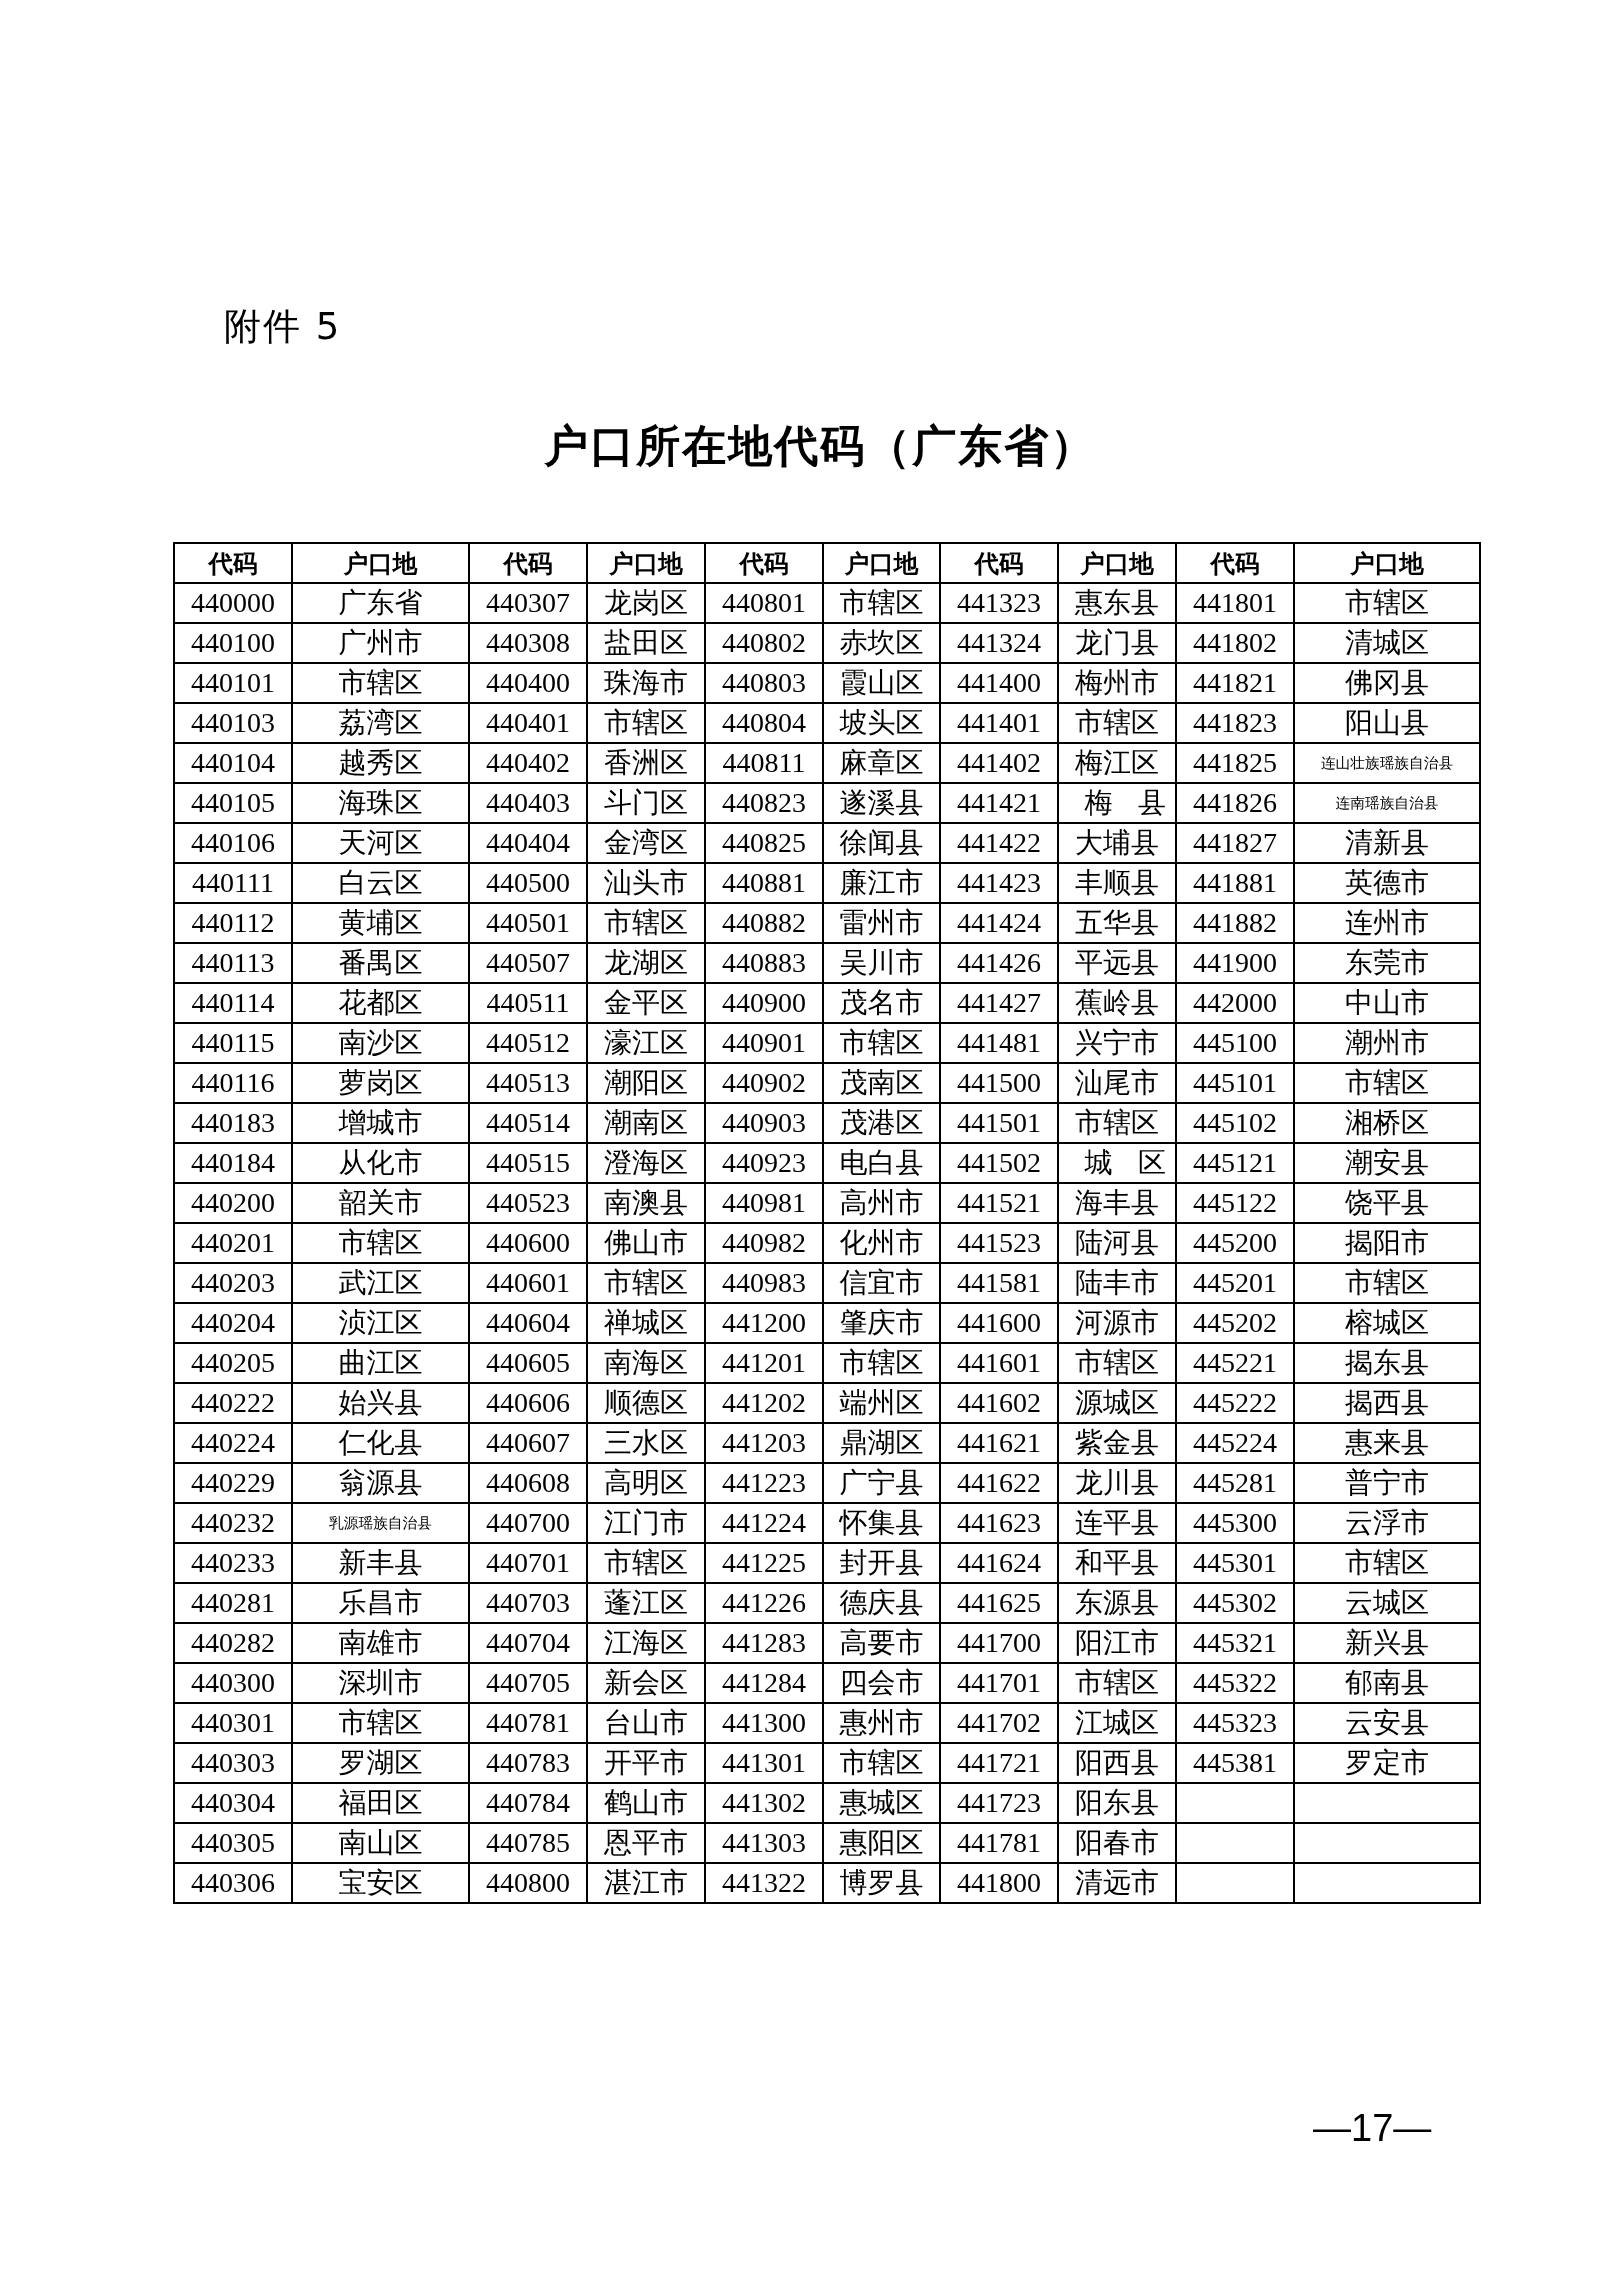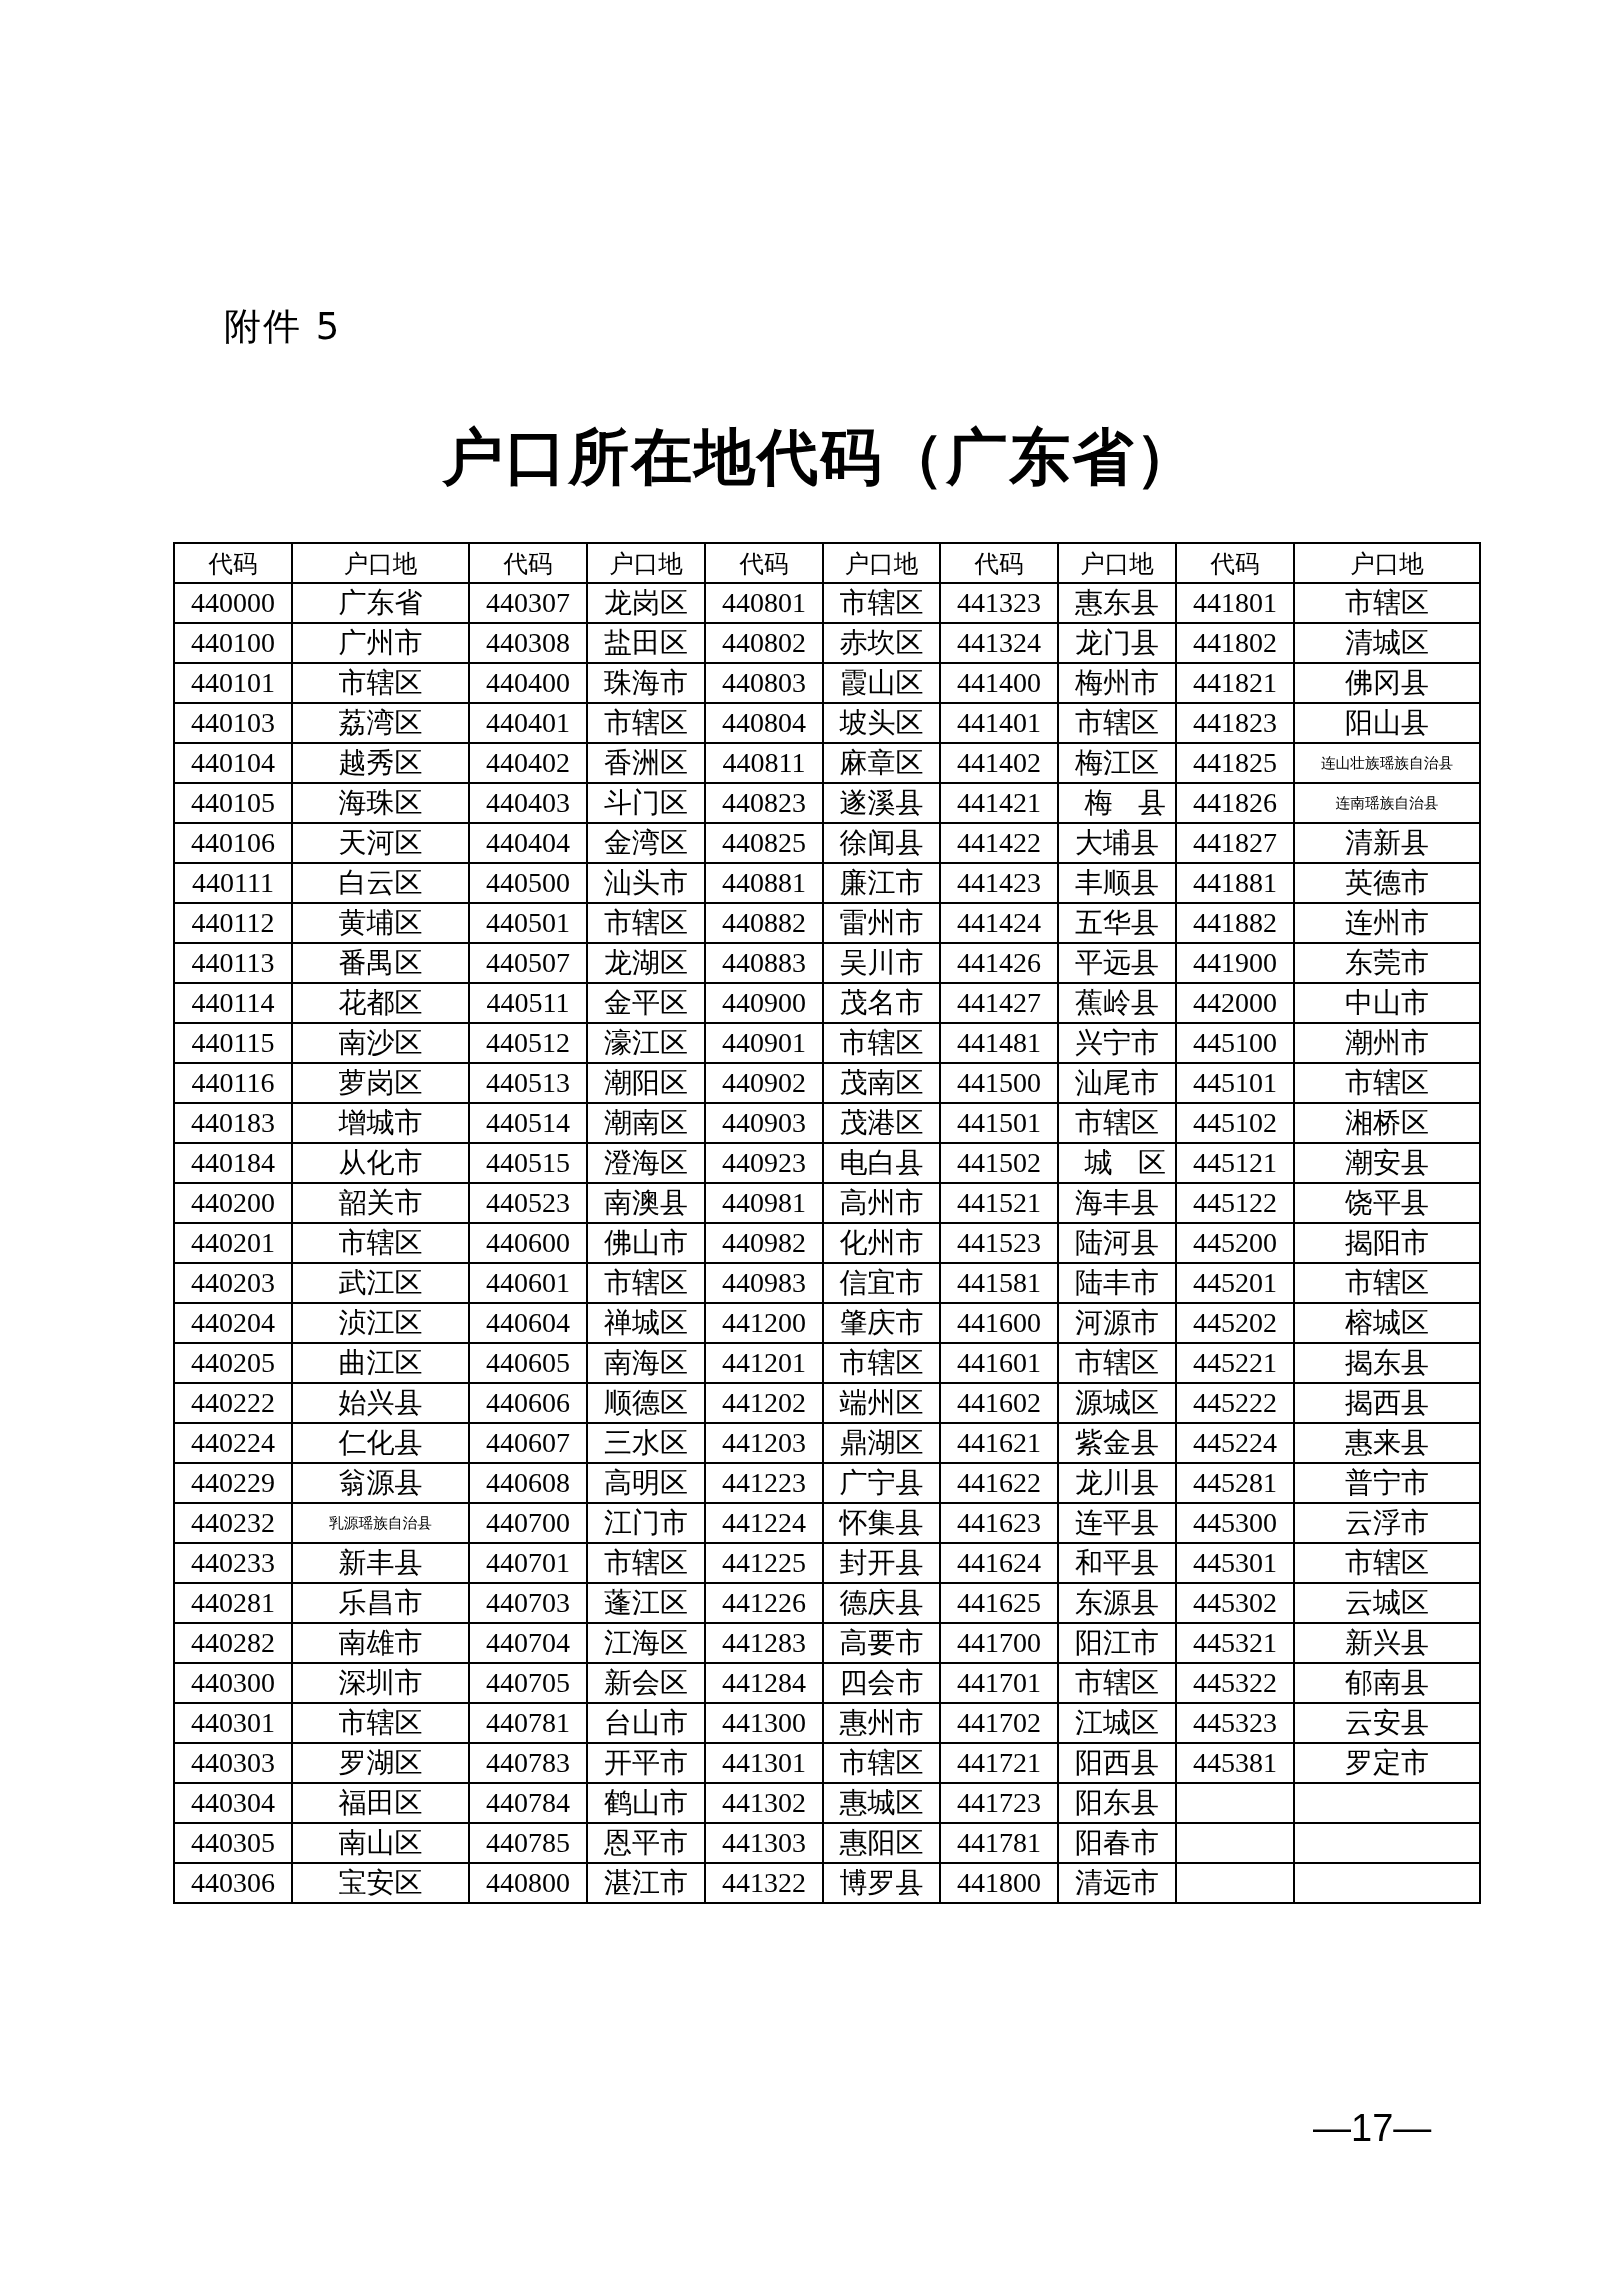--- a/index.html
+++ b/index.html
@@ -5,34 +5,34 @@
   html, body { margin: 0; padding: 0; background: #ffffff; }
   body { width: 1621px; height: 2293px; position: relative; overflow: hidden; color: #000; }
   .attach-label {
     position: absolute; left: 218px; top: 302px;
     font-family: "DejaVu Sans", "Liberation Sans", sans-serif;
     font-size: 37px; letter-spacing: 2px; margin-left: 6px;
   }
   .page-title {
     position: absolute; left: 0; width: 1621px; top: 417px; text-align: center;
     font-family: "DejaVu Serif", "Liberation Serif", serif;
-    font-size: 61px; font-weight: bold; letter-spacing: 2px;
+    font-size: 44px; font-weight: bold; letter-spacing: 2px;
     padding-left: 19.6px; box-sizing: border-box;
   }
   table.codes {
     position: absolute; left: 173px; top: 542px;
     border-collapse: collapse; table-layout: fixed;
     width: 1304px;
     font-family: "Liberation Serif", "DejaVu Serif", serif;
   }
   table.codes th, table.codes td {
     border: 2.5px solid #000; height: 37px; padding: 0;
     text-align: center; vertical-align: middle; white-space: nowrap; overflow: hidden;
   }
-  table.codes th { font-family: "DejaVu Sans", "Liberation Sans", sans-serif; font-size: 24.5px; font-weight: normal; height: 38px; }
+  table.codes th { font-family: "DejaVu Sans", "Liberation Sans", sans-serif; font-size: 24.5px; font-weight: bold; height: 38px; }
   table.codes td { font-size: 28px; }
   table.codes td.small { font-size: 14.7px; }
   table.codes td.name.spread { letter-spacing: 25.5px; padding-left: 25.5px; border-radius: 18px; }
   .page-number {
     position: absolute; left: 1313px; top: 2107px;
     font-family: Liberation Sans, sans-serif; font-size: 38px;
   }
 </style>
 </head>
 <body>

